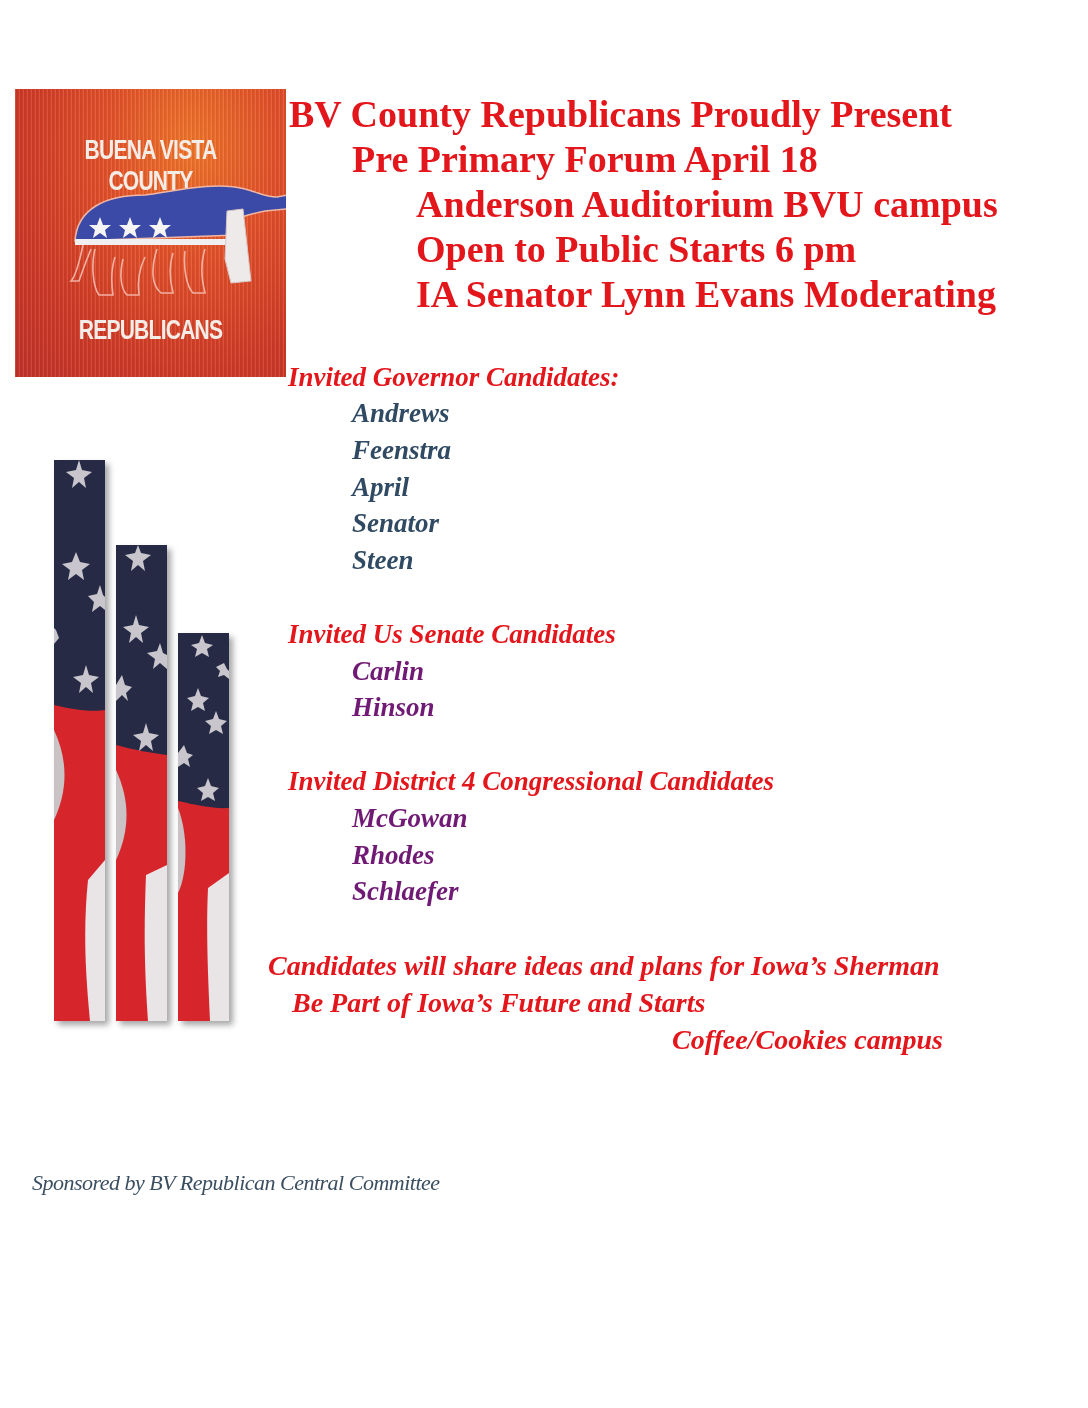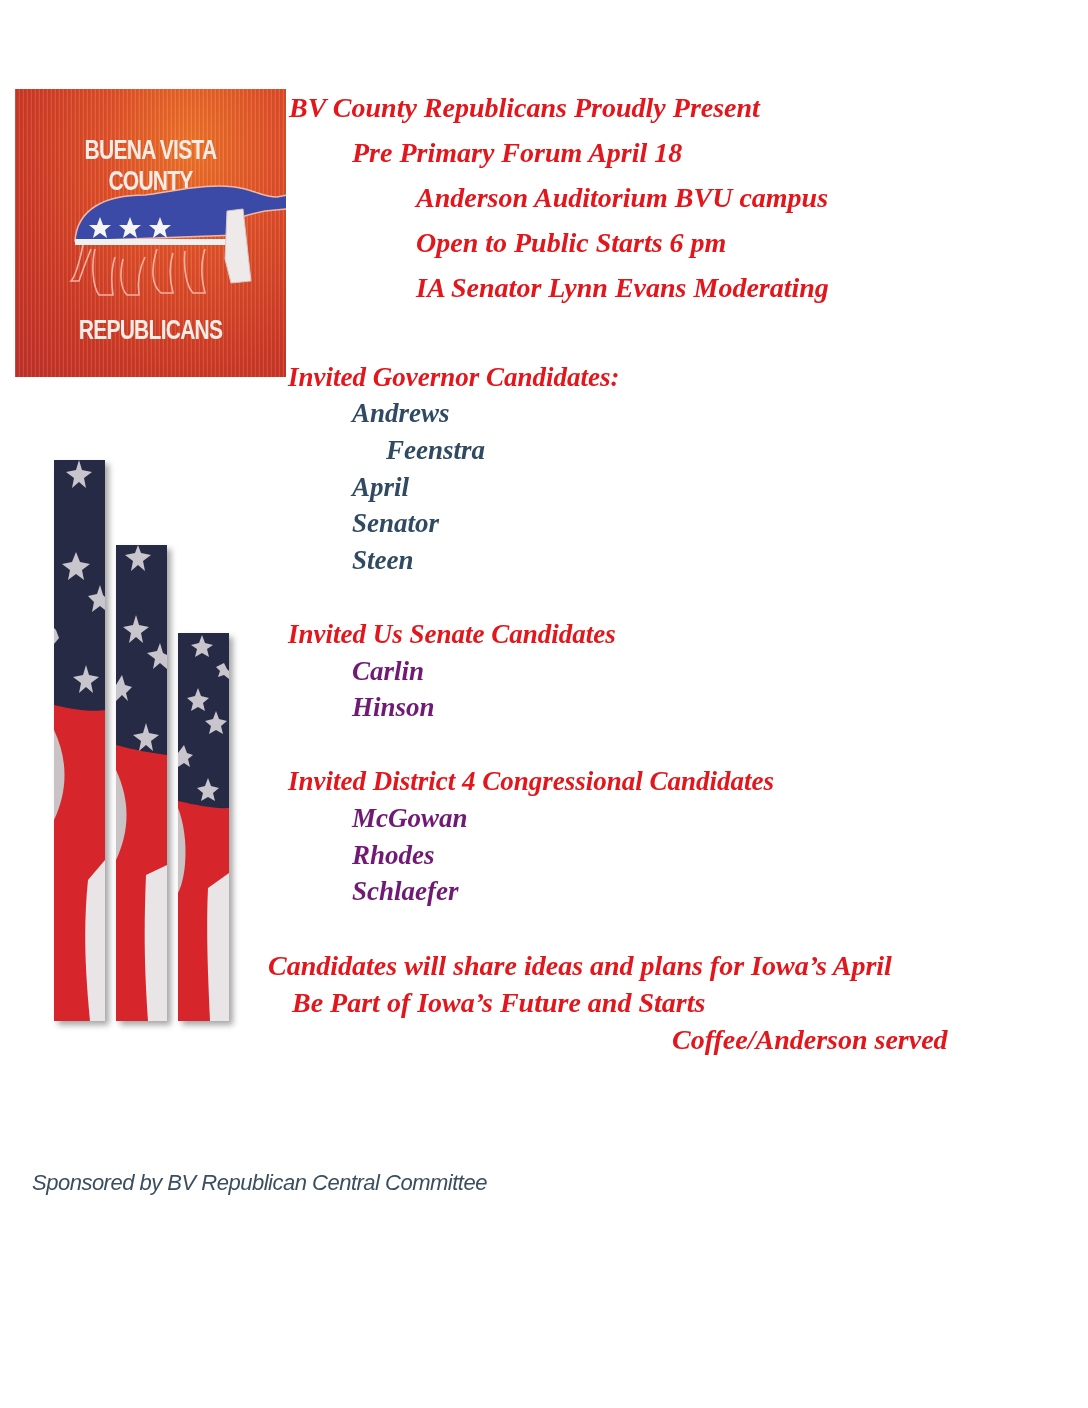--- a/index.html
+++ b/index.html
@@ -31,24 +31,24 @@
 
   
   .strip {
     position:absolute; width:51px; bottom:auto;
     box-shadow:4px 4px 6px rgba(0,0,0,0.35);
     overflow:hidden;
   }
   .strip svg { display:block; width:100%; height:100%; }
 
   
-  .hdr { font-style:italic; font-weight:bold; font-size:28px; letter-spacing:0px; }
+  .hdr { font-weight:bold; font-size:38px; letter-spacing:0px; }
   .sec { font-style:italic; font-weight:bold; font-size:27px; }
   .name { font-style:italic; font-weight:bold; font-size:27px; }
-  .sponsor { font-style:italic; font-size:22px; color:#3a4e60; font-family:Liberation Sans, sans-serif; letter-spacing:-0.5px; }
+  .sponsor { font-style:italic; font-size:22px; color:#3a4e60; font-family:Liberation Serif, serif; letter-spacing:-0.5px; }
 </style>
 </head>
 <body>
 
 <div class="logo">
   <div class="logo-top">BUENA VISTA COUNTY</div>
   <svg class="elephant" viewBox="0 0 225 140">
 
     <path d="M10 72 C12 40 40 26 80 26 C110 22 150 12 180 20 C195 24 200 28 212 28 L222 26 L222 40 L200 42 C190 44 180 46 172 50 L172 66 L10 72 Z" fill="#3a4aa6" stroke="#f1b7a6" stroke-width="1.5"></path>
 
@@ -121,31 +121,31 @@
 </div>
 
 <div class="abs hdr red" style="left:289px; top:92px;">BV County Republicans Proudly Present</div>
 <div class="abs hdr red" style="left:352px; top:137px;">Pre Primary Forum April 18</div>
 <div class="abs hdr red" style="left:416px; top:182px;">Anderson Auditorium BVU campus</div>
 <div class="abs hdr red" style="left:416px; top:227px;">Open to Public Starts 6 pm</div>
 <div class="abs hdr red" style="left:416px; top:272px;">IA Senator Lynn Evans Moderating</div>
 
 <div class="abs sec red" style="left:288px; top:362px;">Invited Governor Candidates:</div>
 <div class="abs name slate" style="left:352px; top:398px;">Andrews</div>
-<div class="abs name slate" style="left:352px; top:435px;margin-left:34px;">Feenstra</div>
+<div class="abs name slate" style="left:352px; top:435px;">Feenstra</div>
 <div class="abs name slate" style="left:352px; top:472px;">April</div>
 <div class="abs name slate" style="left:352px; top:508px;">Senator</div>
 <div class="abs name slate" style="left:352px; top:545px;">Steen</div>
 
 <div class="abs sec red" style="left:288px; top:619px;">Invited Us Senate Candidates</div>
 <div class="abs name black" style="left:352px; top:656px;">Carlin</div>
 <div class="abs name black" style="left:352px; top:692px;">Hinson</div>
 
 <div class="abs sec red" style="left:288px; top:766px;">Invited District 4 Congressional Candidates</div>
 <div class="abs name black" style="left:352px; top:803px;">McGowan</div>
 <div class="abs name black" style="left:352px; top:840px;">Rhodes</div>
 <div class="abs name black" style="left:352px; top:876px;">Schlaefer</div>
 
-<div class="abs sec red" style="left:268px; top:950px; font-size:28px;">Candidates will share ideas and plans for Iowa’s April</div>
+<div class="abs sec red" style="left:268px; top:950px; font-size:28px;">Candidates will share ideas and plans for Iowa’s Sherman</div>
 <div class="abs sec red" style="left:292px; top:987px; font-size:28px;">Be Part of Iowa’s Future and Starts</div>
-<div class="abs sec red" style="left:672px; top:1024px; font-size:28px;">Coffee/Anderson served</div>
+<div class="abs sec red" style="left:672px; top:1024px; font-size:28px;">Coffee/Cookies campus</div>
 
 <div class="abs sponsor" style="left:32px; top:1170px;">Sponsored by BV Republican Central Committee</div>
 
 </body></html>

